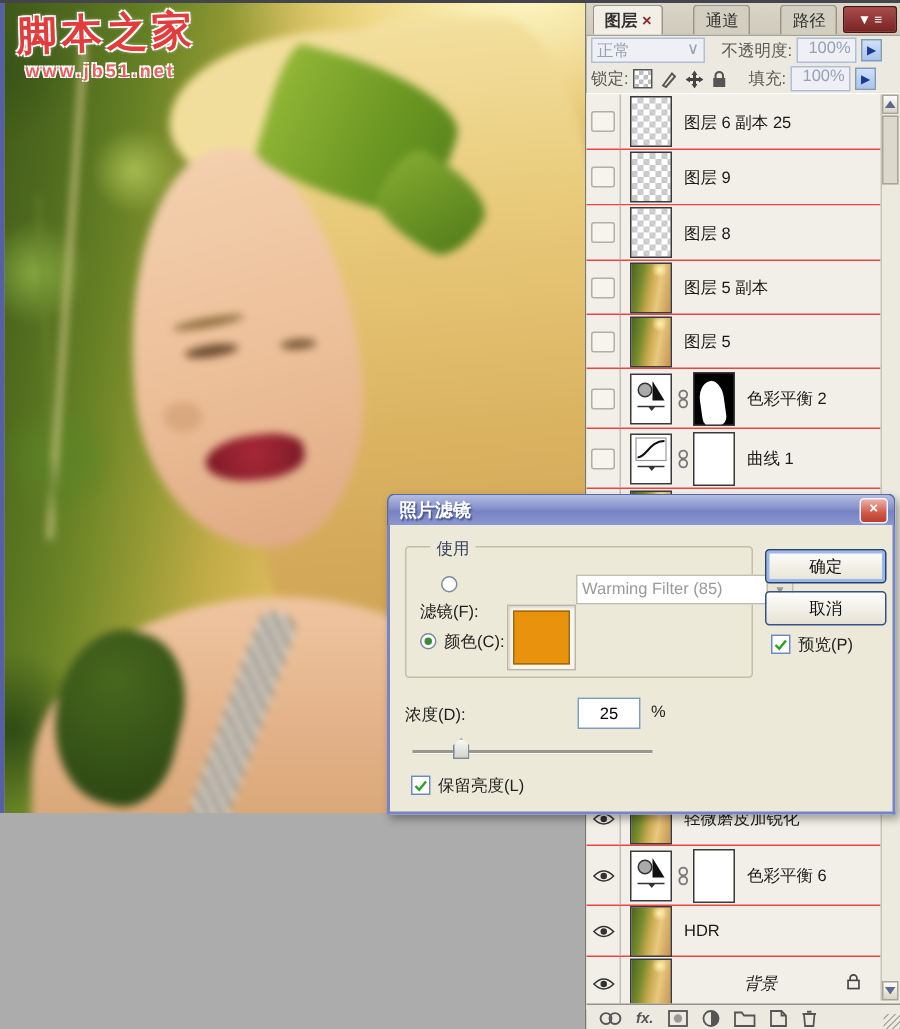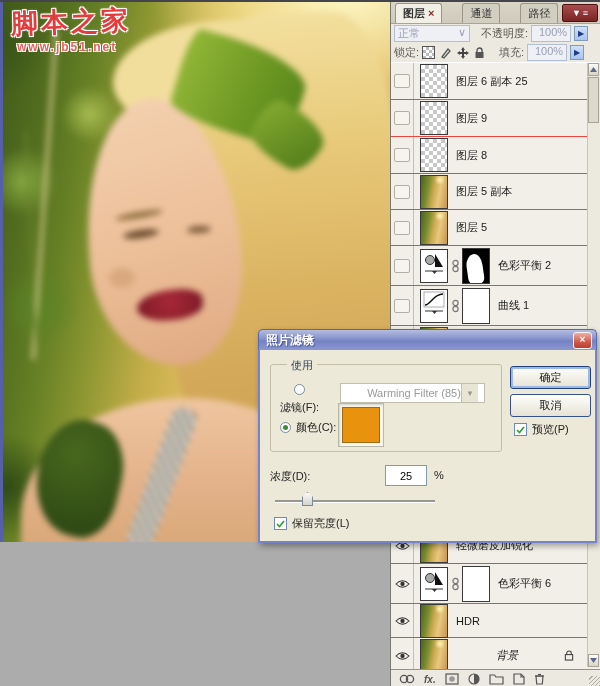--- a/index.html
+++ b/index.html
@@ -129,21 +129,21 @@
   .dclose{width:17px;height:15px;border:1px solid #f4f4f4;border-radius:3px;
     background:linear-gradient(#f0b0a4,#d05848 60%,#b84030);color:#fff;font-size:10px;font-weight:bold;
     display:flex;align-items:center;justify-content:center;line-height:1;}
   .dbody{position:relative;height:193px;background:#ECE9D8;border:2px solid #7584c8;border-top:none;box-sizing:border-box;font-size:11px;color:#222;}
   .group{position:absolute;left:10px;top:14px;width:230px;height:86px;border:1px solid #c2bfa8;border-radius:3px;}
   .glabel{position:absolute;left:16px;top:-7px;background:#ECE9D8;padding:0 4px;color:#35425f;}
   .radio{width:11px;height:11px;border:1px solid #7a8a9a;border-radius:50%;background:#fff;box-sizing:border-box;position:relative;flex:none;}
   .radio.sel:after{content:"";position:absolute;left:2px;top:2px;width:5px;height:5px;border-radius:50%;background:#3a8a3a;}
   .frow{position:absolute;display:flex;align-items:center;gap:5px;}
   .combo{width:145px;height:20px;background:#fff;border:1px solid #c0bfae;display:flex;align-items:center;
-    box-sizing:border-box;color:#9a9a9a;font-size:11px;padding-left:20px;justify-content:center;}
+    box-sizing:border-box;color:#9a9a9a;font-size:11px;padding-left:3px;justify-content:space-between;margin-left:44px;}
   .combo-arrow{width:16px;height:18px;background:#e8e5d4;border-left:1px solid #c0bfae;color:#9a9a90;font-size:8px;
     display:flex;align-items:center;justify-content:center;}
   .swatch-well{width:44px;height:42px;background:#f8f6ee;border:1px solid #bab8a6;box-shadow:inset 1px 1px 2px rgba(0,0,0,.15);
     display:flex;align-items:center;justify-content:center;}
   .swatch{width:36px;height:34px;border:1px solid #a06a10;}
   .btn{position:absolute;width:81px;height:23px;border:1px solid #35528c;border-radius:3px;
     background:linear-gradient(#fefefc,#e6e3d4);font-size:11px;color:#111;
     display:flex;align-items:center;justify-content:center;box-sizing:border-box;}
   .btn.default{box-shadow:inset 0 0 0 2px #9cb8e8;border-color:#22407c;}
   .check{width:13px;height:13px;background:#fff;border:1px solid #6a8ac0;box-sizing:border-box;flex:none;

